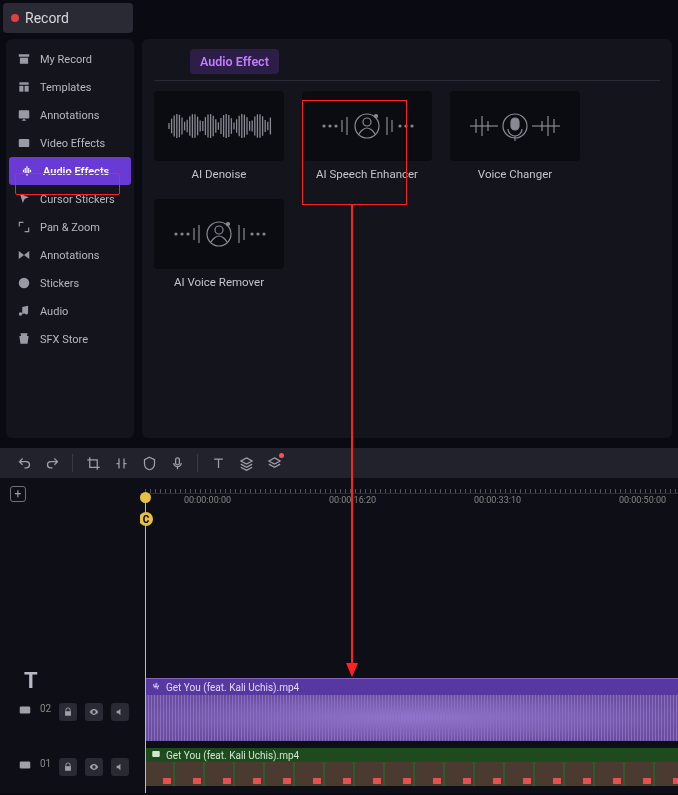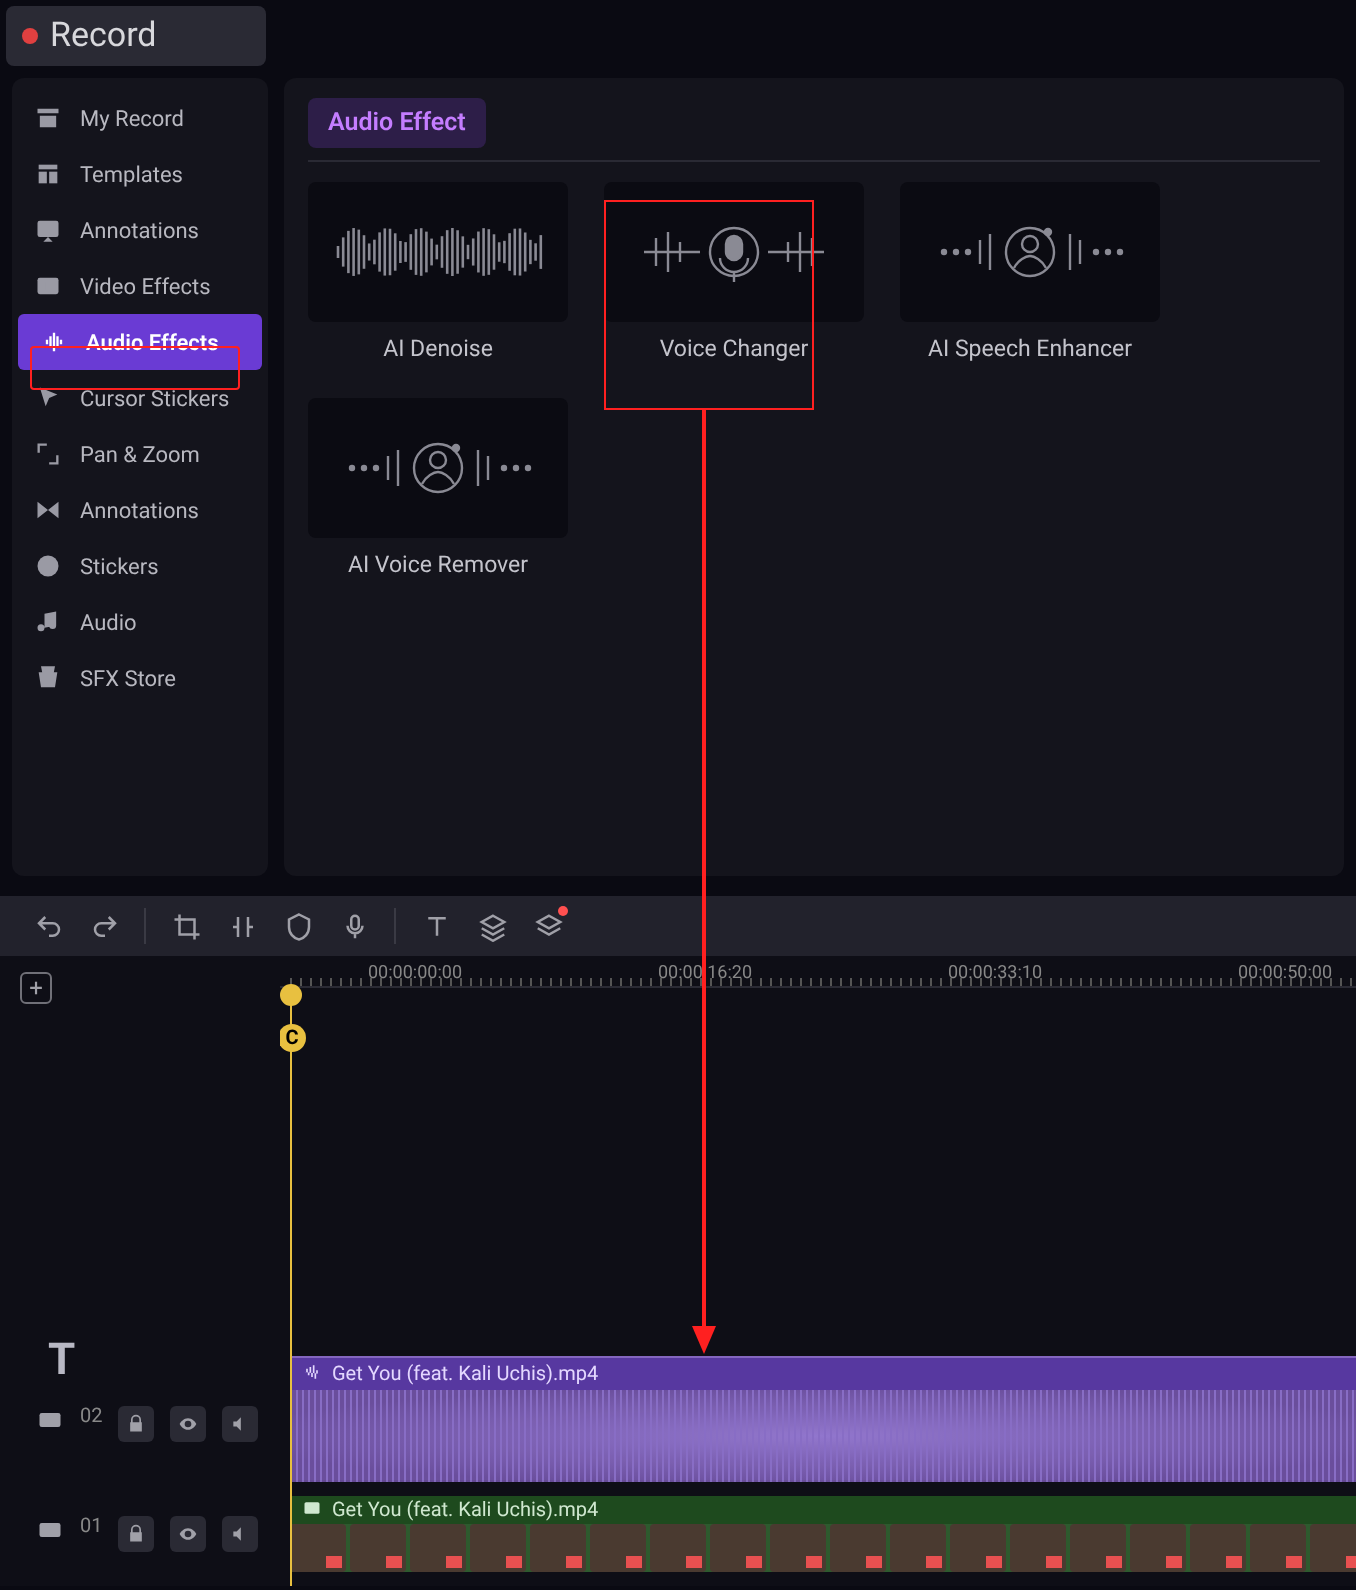--- a/index.html
+++ b/index.html
@@ -18,21 +18,21 @@
     height: 30px;
     display: flex;
     align-items: center;
     padding: 0 8px;
     background: #2a2a34;
     width: 130px;
     border-radius: 4px;
     margin: 3px 3px 0 3px;
   }
   .record-dot { width: 8px; height: 8px; border-radius: 50%; background: #e04040; margin-right: 6px; }
-  .record-label { color: #d8d8dc; font-size: 17px; }
+  .record-label { color: #d8d8dc; font-size: 14px; }
 
   
   .main-split {
     display: flex;
     height: 405px;
     padding: 6px 6px 0 6px;
   }
   .sidebar {
     width: 128px;
     background: #14141c;
@@ -76,20 +76,21 @@
   }
   .section-title {
     display: inline-block;
     background: #2d1e48;
     color: #c47dff;
     font-weight: 600;
     font-size: 12.5px;
     padding: 5px 10px;
     border-radius: 4px;
     margin-bottom: 10px;
+    margin-left: 36px;
   }
   .effect-grid {
     display: flex;
     flex-wrap: wrap;
     gap: 18px;
   }
   .effect-card { width: 130px; }
   .effect-thumb {
     width: 130px;
     height: 70px;
@@ -175,21 +176,21 @@
     position: relative;
     overflow: hidden;
   }
   .ruler {
     height: 16px;
     border-bottom: 1px solid #2a2a34;
     position: relative;
     font-size: 9px;
     color: #888;
   }
-  .ruler-label { position: absolute; top: 4px; padding-left: 39px; }
+  .ruler-label { position: absolute; top: 17px; padding-left: 39px; }
   .ruler-tick { position:absolute; bottom:0; width:1px; height:4px; background:#555; }
 
   .playhead {
     position: absolute;
     left: 5px; top: 16px; bottom: 0;
     width: 1px; background: #e8c040;
     z-index: 5;
   }
   .playhead::before{
     content:"";
@@ -406,58 +407,58 @@
                 <line x1="106.4" y1="16.55014117252359" x2="106.4" y2="33.44985882747641"></line>
               </g>
             </svg>
           </div>
           <div class="effect-label">AI Denoise</div>
         </div>
         <div class="effect-card">
           <div class="effect-thumb">
             <svg width="110" height="50" viewBox="0 0 110 50">
               <g stroke="#8a8a94" stroke-width="1.2" fill="none">
-                <line x1="10" y1="25" x2="38" y2="25"></line>
-                <line x1="72" y1="25" x2="100" y2="25"></line>
-                <line x1="16" y1="18" x2="16" y2="32"></line>
-                <line x1="22" y1="15" x2="22" y2="35"></line>
-                <line x1="28" y1="20" x2="28" y2="30"></line>
-                <line x1="82" y1="20" x2="82" y2="30"></line>
-                <line x1="88" y1="15" x2="88" y2="35"></line>
-                <line x1="94" y1="18" x2="94" y2="32"></line>
-                <circle cx="55" cy="25" r="12"></circle>
-                <rect x="51" y="17" width="8" height="12" rx="4" fill="#8a8a94"></rect>
-                <path d="M48 28a7 7 0 0014 0M55 35v5"></path>
-              </g>
-            </svg>
-          </div>
-          <div class="effect-label">Voice Changer</div>
-        </div>
-        <div class="effect-card">
-          <div class="effect-thumb">
-            <svg width="110" height="50" viewBox="0 0 110 50">
-              <g stroke="#8a8a94" stroke-width="1.2" fill="none">
                 <circle cx="12" cy="25" r="1" fill="#8a8a94"></circle>
                 <circle cx="18" cy="25" r="1" fill="#8a8a94"></circle>
                 <circle cx="24" cy="25" r="1" fill="#8a8a94"></circle>
                 <line x1="30" y1="19" x2="30" y2="31"></line>
                 <line x1="35" y1="16" x2="35" y2="34"></line>
                 <circle cx="55" cy="25" r="12"></circle>
                 <circle cx="55" cy="21" r="4"></circle>
                 <path d="M47 33c2-4 6-6 8-6s6 2 8 6"></path>
                 <circle cx="64" cy="15" r="1.5" fill="#8a8a94"></circle>
                 <line x1="75" y1="16" x2="75" y2="34"></line>
                 <line x1="80" y1="19" x2="80" y2="31"></line>
                 <circle cx="88" cy="25" r="1" fill="#8a8a94"></circle>
                 <circle cx="94" cy="25" r="1" fill="#8a8a94"></circle>
                 <circle cx="100" cy="25" r="1" fill="#8a8a94"></circle>
               </g>
             </svg>
           </div>
           <div class="effect-label">AI Speech Enhancer</div>
+        </div>
+        <div class="effect-card">
+          <div class="effect-thumb">
+            <svg width="110" height="50" viewBox="0 0 110 50">
+              <g stroke="#8a8a94" stroke-width="1.2" fill="none">
+                <line x1="10" y1="25" x2="38" y2="25"></line>
+                <line x1="72" y1="25" x2="100" y2="25"></line>
+                <line x1="16" y1="18" x2="16" y2="32"></line>
+                <line x1="22" y1="15" x2="22" y2="35"></line>
+                <line x1="28" y1="20" x2="28" y2="30"></line>
+                <line x1="82" y1="20" x2="82" y2="30"></line>
+                <line x1="88" y1="15" x2="88" y2="35"></line>
+                <line x1="94" y1="18" x2="94" y2="32"></line>
+                <circle cx="55" cy="25" r="12"></circle>
+                <rect x="51" y="17" width="8" height="12" rx="4" fill="#8a8a94"></rect>
+                <path d="M48 28a7 7 0 0014 0M55 35v5"></path>
+              </g>
+            </svg>
+          </div>
+          <div class="effect-label">Voice Changer</div>
         </div>
         <div class="effect-card">
           <div class="effect-thumb">
             <svg width="110" height="50" viewBox="0 0 110 50">
               <g stroke="#8a8a94" stroke-width="1.2" fill="none">
                 <circle cx="12" cy="25" r="1" fill="#8a8a94"></circle>
                 <circle cx="18" cy="25" r="1" fill="#8a8a94"></circle>
                 <circle cx="24" cy="25" r="1" fill="#8a8a94"></circle>
                 <line x1="30" y1="19" x2="30" y2="31"></line>
                 <line x1="35" y1="16" x2="35" y2="34"></line>

